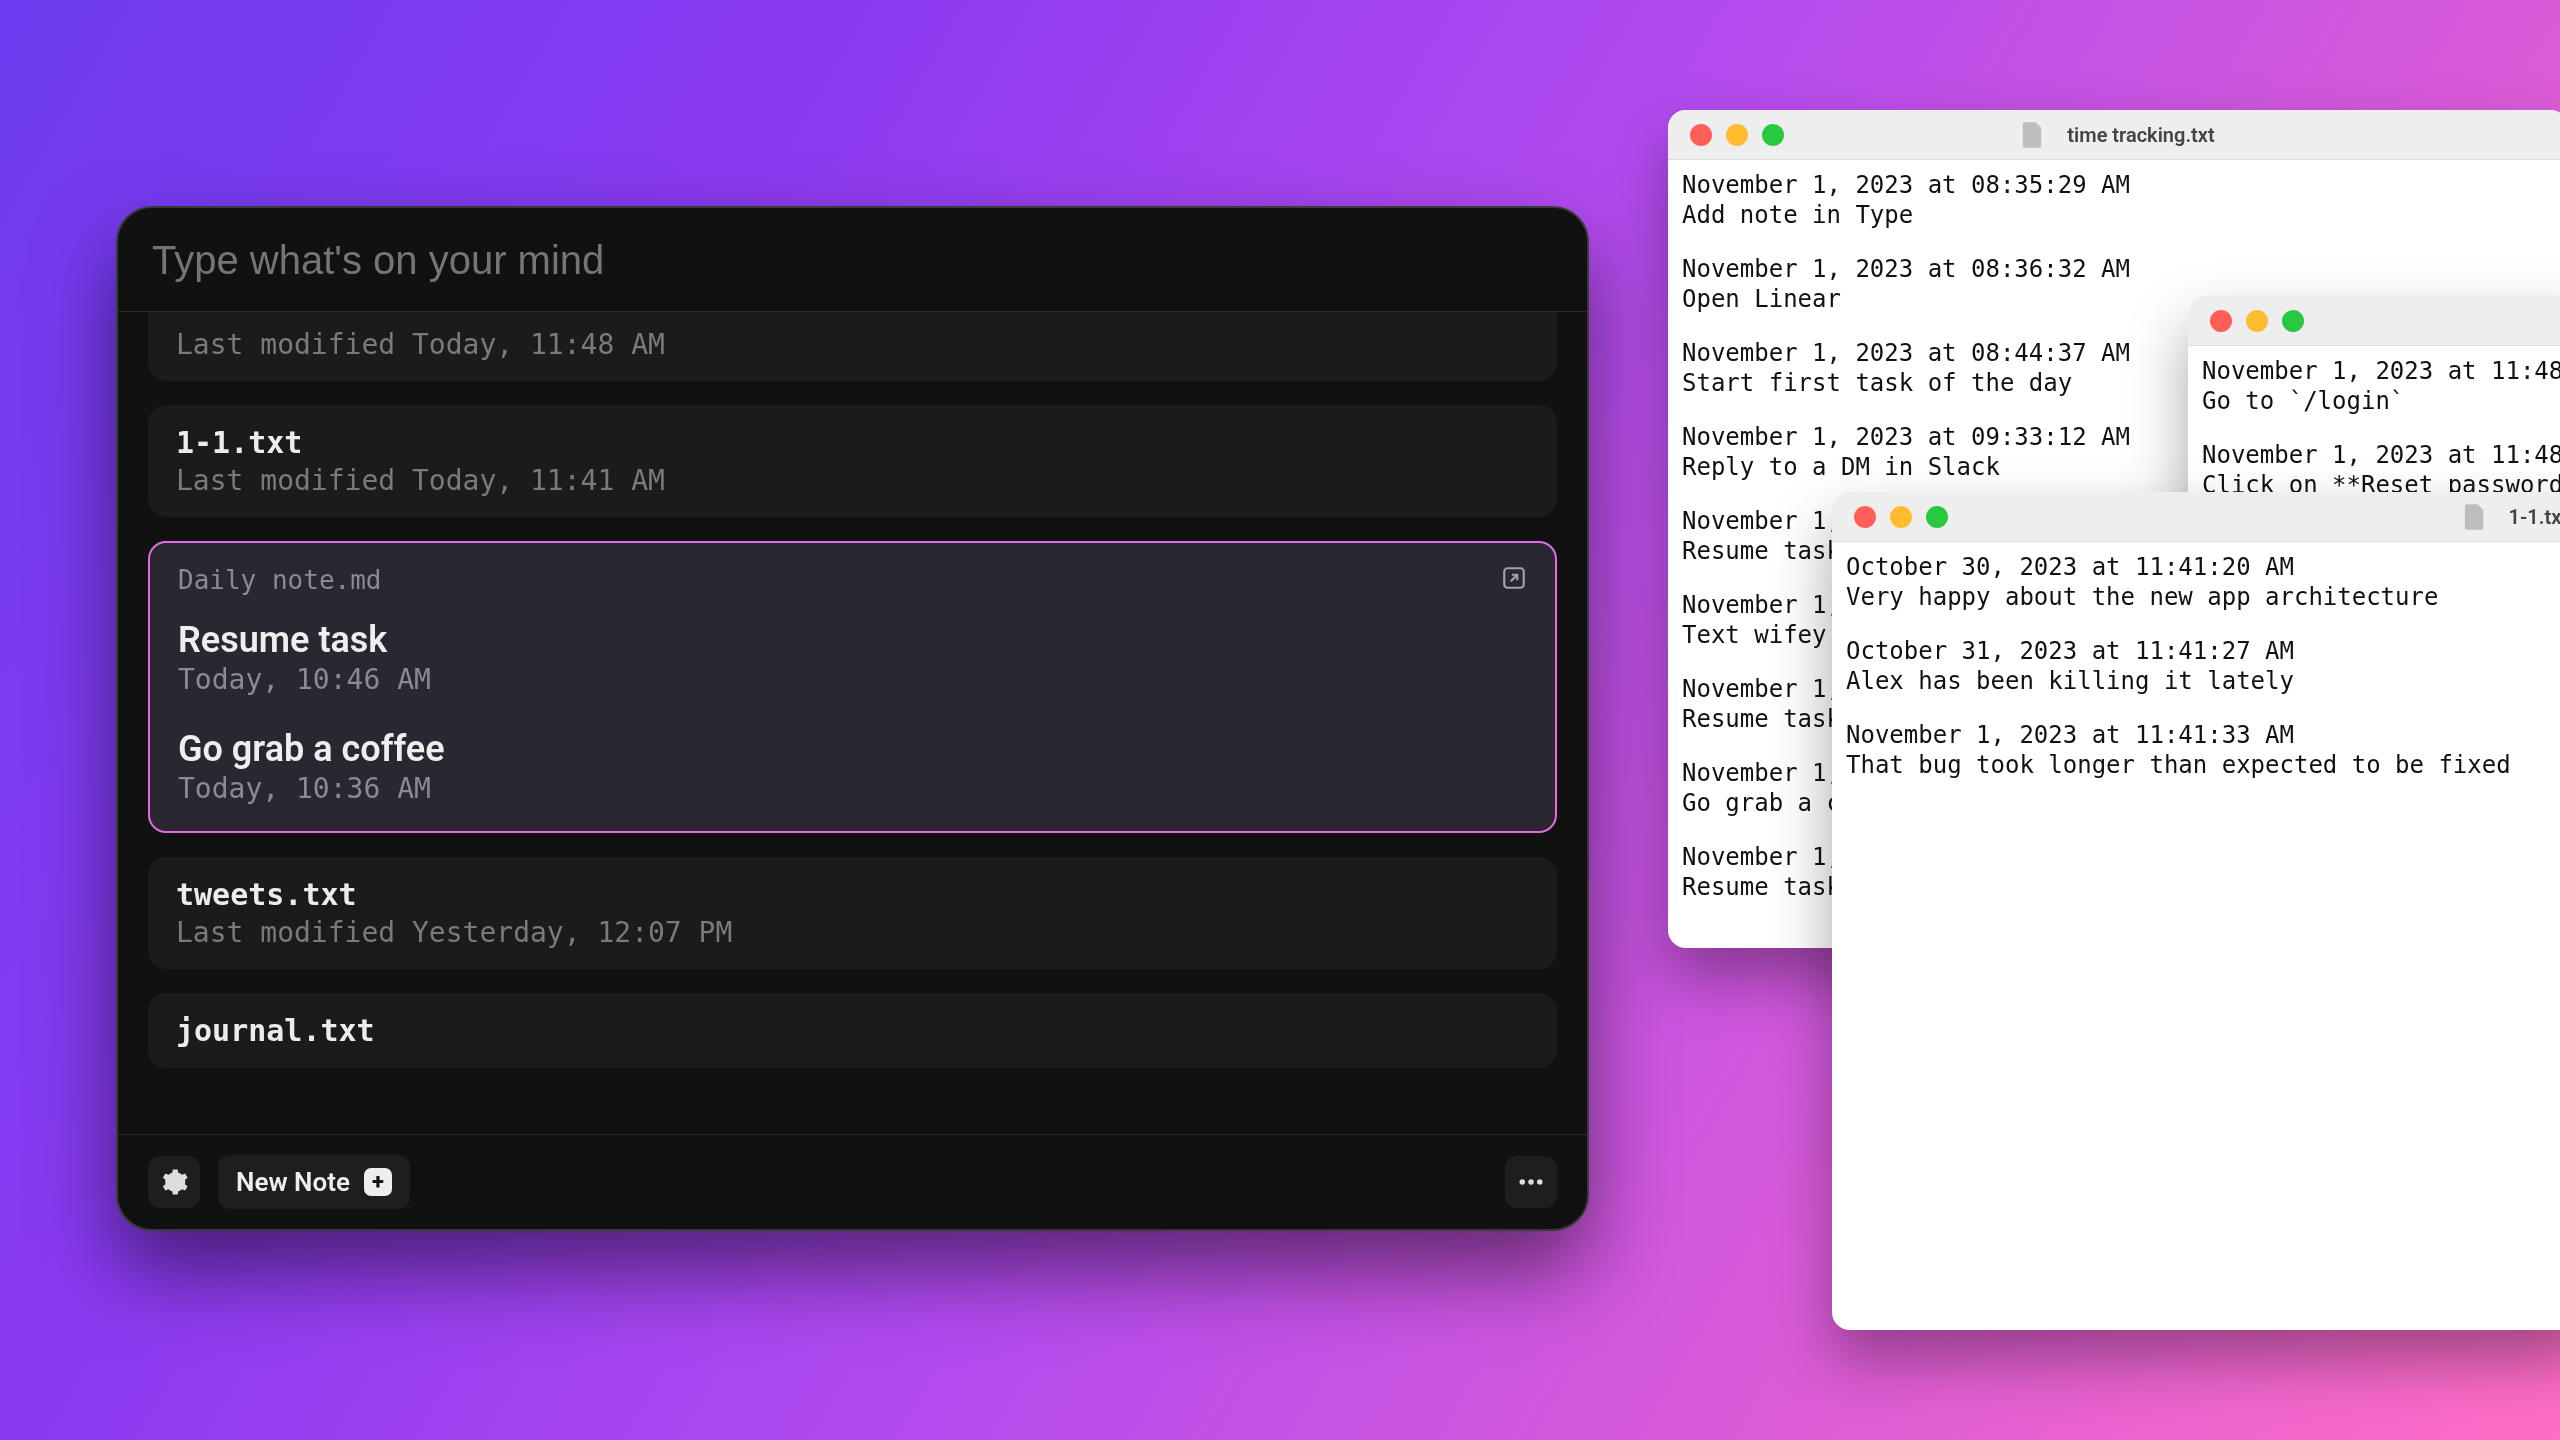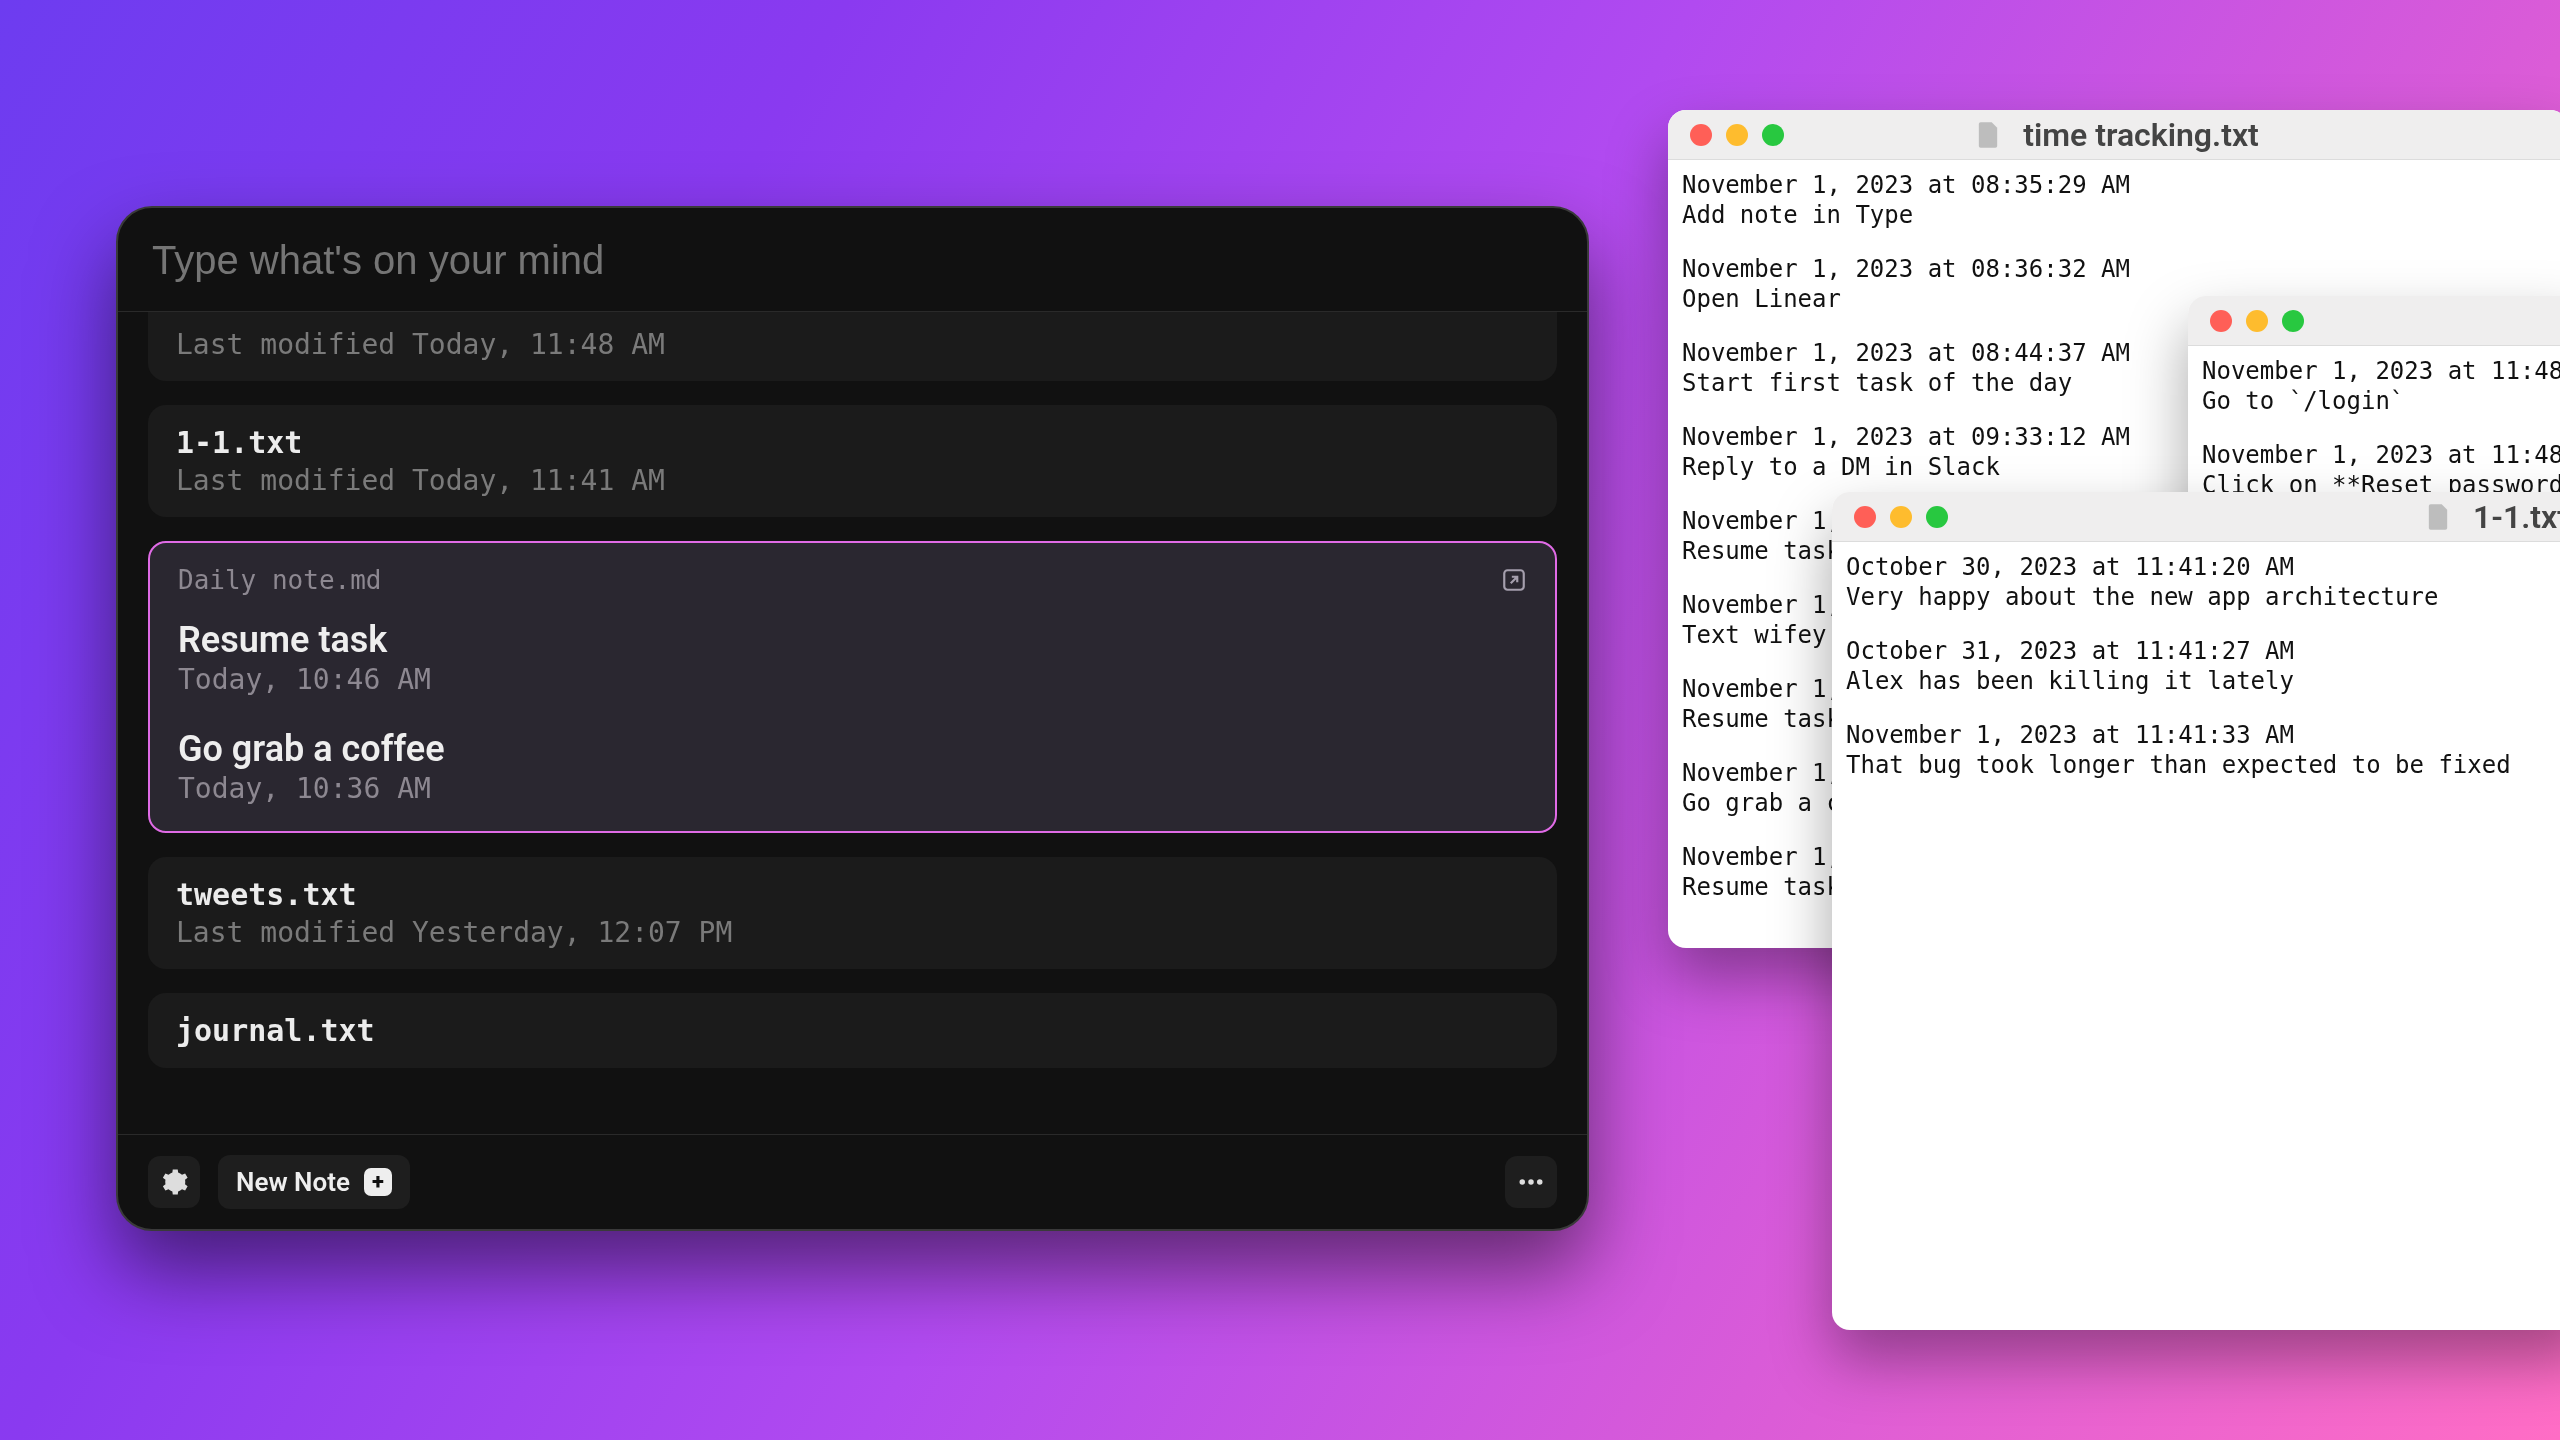--- a/index.html
+++ b/index.html
@@ -36,21 +36,21 @@
   .card.partial-top { border-top-left-radius:0; border-top-right-radius:0; padding-top:12px; }
   .card-title { color:#ececec; font-size:30px; font-weight:600; font-family:ui-monospace,Menlo,monospace; }
   .card-sub   { color:#7a7a7a; font-size:28px; margin-top:4px; font-family:ui-monospace,Menlo,monospace; }
 
   .card.selected {
     border:2px solid #e06be6; background:#2a2730;
     padding:22px 28px 26px;
   }
   .sel-file {
     color:#8d8891; font-size:26px; font-family:ui-monospace,Menlo,monospace;
-    margin-bottom:24px; display:flex; justify-content:space-between; align-items:center;
+    margin-bottom:24px; display:flex; justify-content:space-between; align-items:flex-start;
   }
   .open-icon { width:26px; height:26px; stroke:#a59fad; fill:none; stroke-width:2; }
   .sel-entry-title { color:#eee; font-size:36px; font-weight:600; }
   .sel-entry-time  { color:#8d8891; font-size:28px; margin-top:2px; font-family:ui-monospace,Menlo,monospace; }
   .sel-entry + .sel-entry { margin-top:32px; }
 
   .app-footer {
     border-top:1px solid #2a2a2a;
     padding:20px 30px; display:flex; align-items:center; gap:18px;justify-content:flex-end;
   }
@@ -78,21 +78,21 @@
     overflow:hidden; display:flex; flex-direction:column;
   }
   .mac-titlebar {
     height:50px; background:#efeeee; border-bottom:1px solid #dcdcdc;
     display:flex; align-items:center; position:relative;
   }
   .traffic { position:absolute; left:22px; display:flex; gap:14px; }
   .dot { width:22px; height:22px; border-radius:50%; }
   .dot.r{background:#ff5f57;} .dot.y{background:#febc2e;} .dot.g{background:#28c840;}
   .mac-title { margin:0 auto; display:flex; align-items:center; gap:24px;
-               color:#444; font-size:32px; font-weight:600; }
+               color:#444; font-size:20px; font-weight:600; }
   .file-ico { width:22px; height:26px; fill:#bdbdbd; }
   .mac-body {
     padding:10px 14px; font-family:ui-monospace,Menlo,monospace;
     font-size:24px; line-height:1.25; color:#111; white-space:pre;
   }
   .mac-body .entry { margin-bottom:24px; }
 
   
   .win-time { left:1668px; top:110px; width:900px; height:838px; }
   .win-note { left:2188px; top:296px; width:400px; height:420px; border-radius:18px 0 0 18px; }

